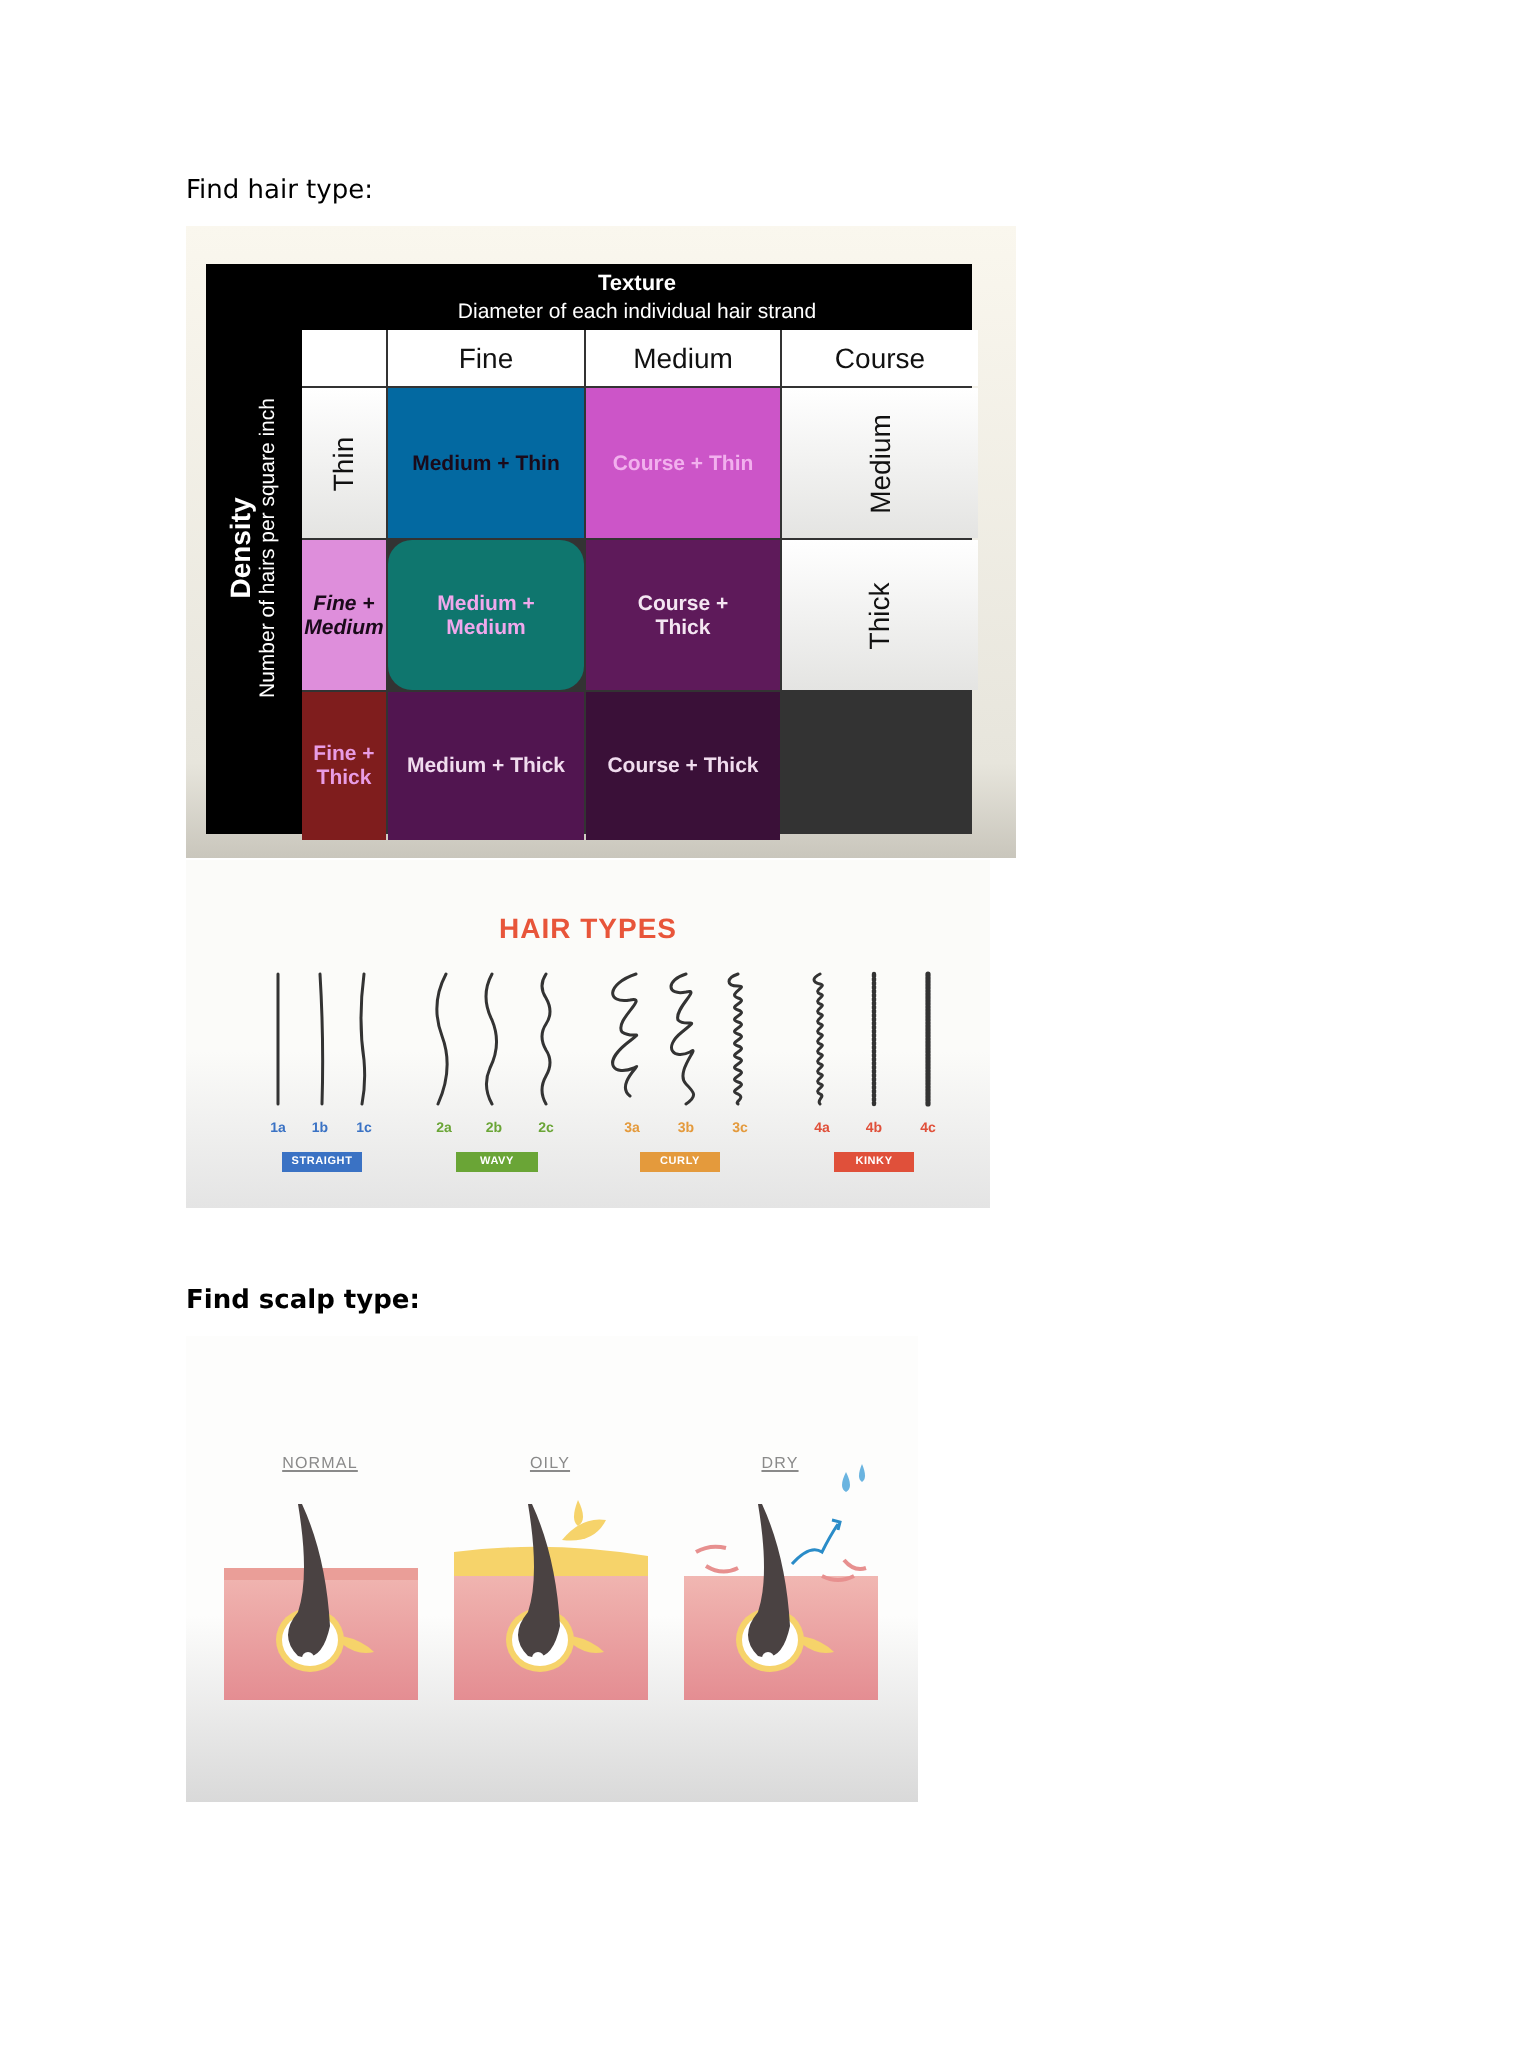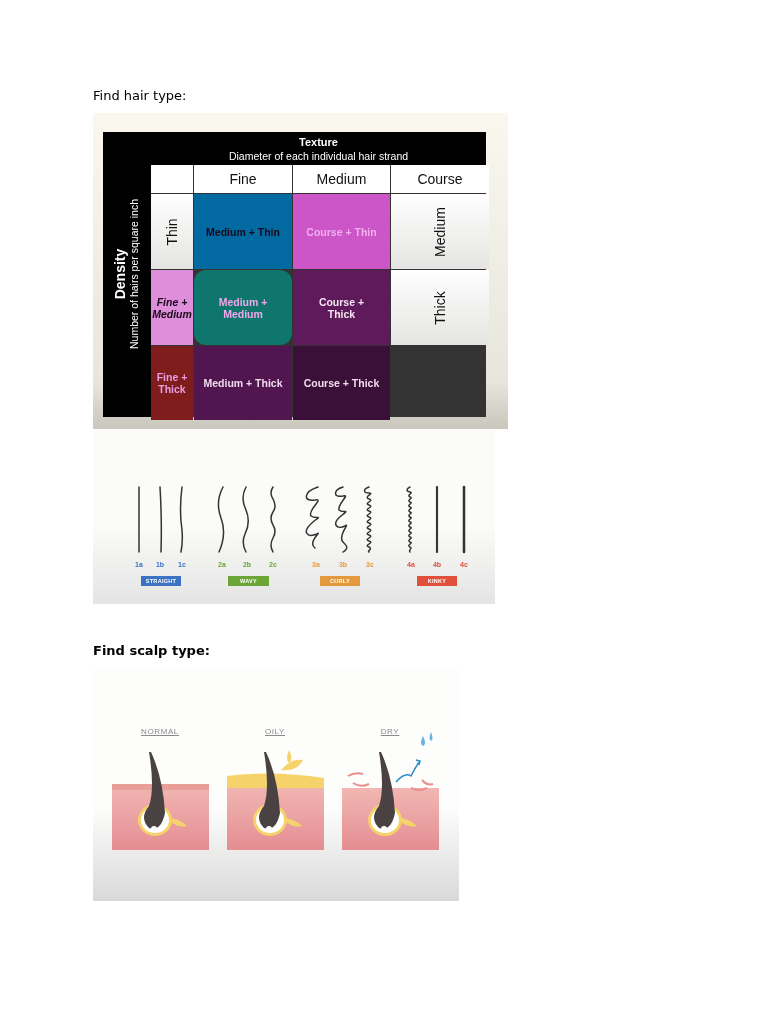--- a/index.html
+++ b/index.html
@@ -87,20 +87,21 @@
           <span>Medium + Thick</span>
         </div>
       <div class="cell" style="background: rgb(58, 16, 56); color: rgb(240, 220, 238);">
           <span>Course + Thick</span>
         </div>
     </div>
   </div>
 </div>
 
 <div class="chart2">
+  <div class="ht-title">HAIR TYPES</div>
   <svg class="ht-svg" width="402" height="174" fill="none" stroke="#333" stroke-width="1.5" stroke-linecap="round">
 
     <path d="M46 57 L46 122"></path>
     <path d="M67 57 Q69 90 68 122"></path>
     <path d="M89 57 Q86 80 89 100 Q90 112 88 122"></path>
 
     <path d="M130 57 Q122 72 128 88 Q134 104 126 122"></path>
     <path d="M153 57 Q147 68 153 80 Q158 92 152 104 Q148 113 153 122"></path>
     <path d="M180 57 Q176 63 180 69 Q184 76 180 82 Q176 88 180 95 Q184 101 180 108 Q176 115 180 122"></path>
 

